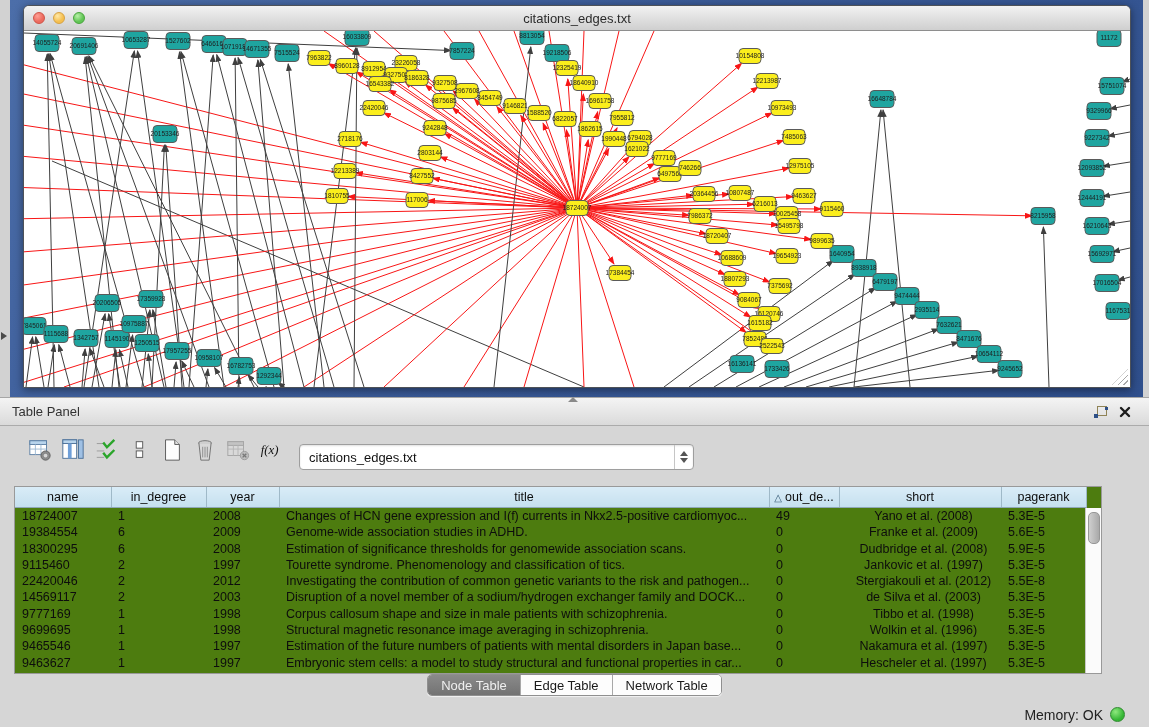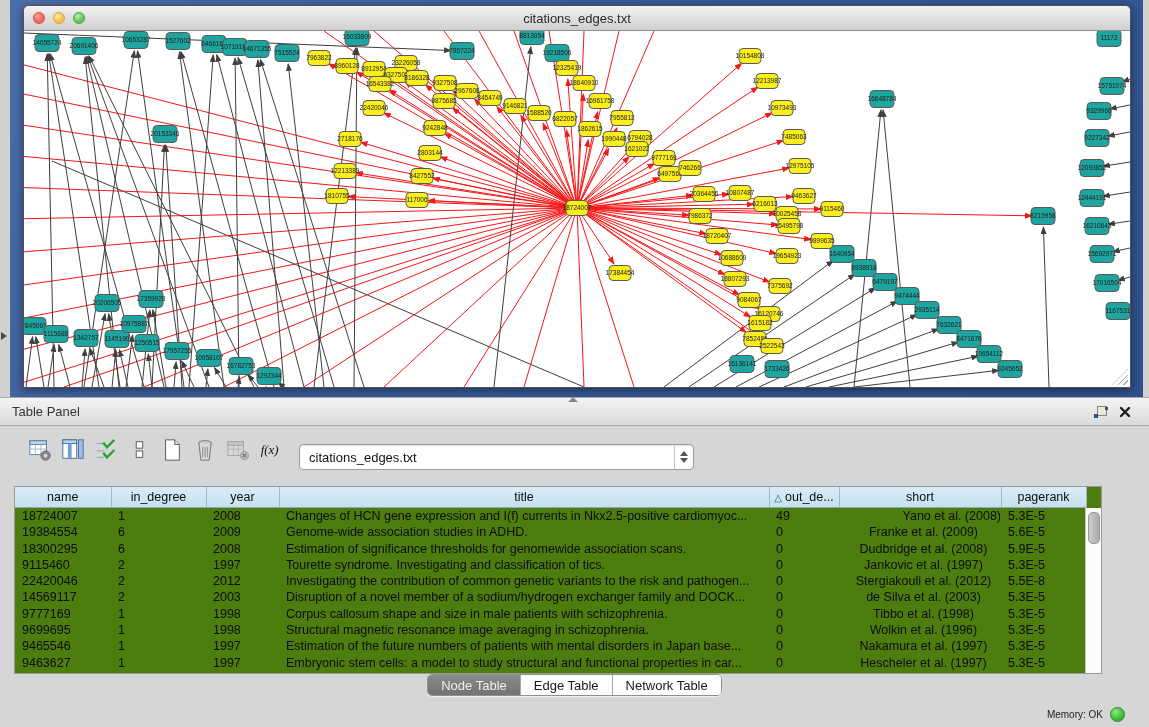--- a/index.html
+++ b/index.html
@@ -63,21 +63,21 @@
      background:linear-gradient(90deg,#cfcfcf,#a9a9a9);border:1px solid #979797;}
 
   .tabs-row{position:absolute;left:0;top:276px;width:100%;display:flex;justify-content:center;}
   .seg{display:flex;height:20px;border:1px solid #8f8f8f;border-radius:5px;overflow:hidden;background:#fdfdfd;
      box-shadow:0 1px 1px rgba(255,255,255,.7);}
   .seg-btn{display:flex;align-items:center;padding:0 13px;font-size:13px;color:#1a1a1a;border-right:1px solid #a8a8a8;background:#fdfdfd;}
   .seg-btn:last-child{border-right:none;}
   .seg-btn.sel{background:linear-gradient(#8a8a8a,#737373);color:#efefef;}
 
   .status-bar{position:absolute;left:0;bottom:0;width:1149px;height:27px;display:flex;align-items:center;justify-content:flex-end;}
-  .mem-label{font-size:10px;color:#222;margin-right:7px;}
+  .mem-label{font-size:14px;color:#222;margin-right:7px;}
   .mem-dot{width:13px;height:13px;border-radius:50%;margin-right:24px;
      background:radial-gradient(circle at 35% 30%,#8ee87e,#35b635 65%);border:1px solid #2e8b2e;}
 </style>
 </head>
 <body>
 
 <div class="screen">
 
   <div class="desktop">
     <div class="net-window">
@@ -806,21 +806,21 @@
               <th>pagerank</th>
             </tr>
           </thead>
         <tbody id="tbody">
             <tr>
               <td style="text-align: left;">18724007</td>
               <td style="text-align: left;">1</td>
               <td style="text-align: left;">2008</td>
               <td style="text-align: left;">Changes of HCN gene expression and I(f) currents in Nkx2.5-positive cardiomyoc...</td>
               <td style="text-align: left;">49</td>
-              <td class="c-short" style="text-align: right;">Yano et al. (2008)</td>
+              <td class="c-short" style="text-align: center;">Yano et al. (2008)</td>
               <td style="text-align: left;">5.3E-5</td>
             </tr>
             <tr>
               <td style="text-align: left; margin-left: 20px;">19384554</td>
               <td style="text-align: left;">6</td>
               <td style="text-align: left;">2009</td>
               <td style="text-align: left;">Genome-wide association studies in ADHD.</td>
               <td style="text-align: left;">0</td>
               <td class="c-short" style="text-align: center;">Franke et al. (2009)</td>
               <td style="text-align: left;">5.6E-5</td>
@@ -831,21 +831,21 @@
               <td style="text-align: left;">2008</td>
               <td style="text-align: left;">Estimation of significance thresholds for genomewide association scans.</td>
               <td style="text-align: left;">0</td>
               <td class="c-short" style="text-align: center;">Dudbridge et al. (2008)</td>
               <td style="text-align: left;">5.9E-5</td>
             </tr>
             <tr>
               <td style="text-align: left;">9115460</td>
               <td style="text-align: left;">2</td>
               <td style="text-align: left;">1997</td>
-              <td style="text-align: left;">Tourette syndrome. Investigating and classification of tics.</td>
+              <td style="text-align: left;">Tourette syndrome. Phenomenology and classification of tics.</td>
               <td style="text-align: left;">0</td>
               <td class="c-short" style="text-align: center;">Jankovic et al. (1997)</td>
               <td style="text-align: left;">5.3E-5</td>
             </tr>
             <tr>
               <td style="text-align: left;">22420046</td>
               <td style="text-align: left;">2</td>
               <td style="text-align: left;">2012</td>
               <td style="text-align: left;">Investigating the contribution of common genetic variants to the risk and pathogen...</td>
               <td style="text-align: left;">0</td>

